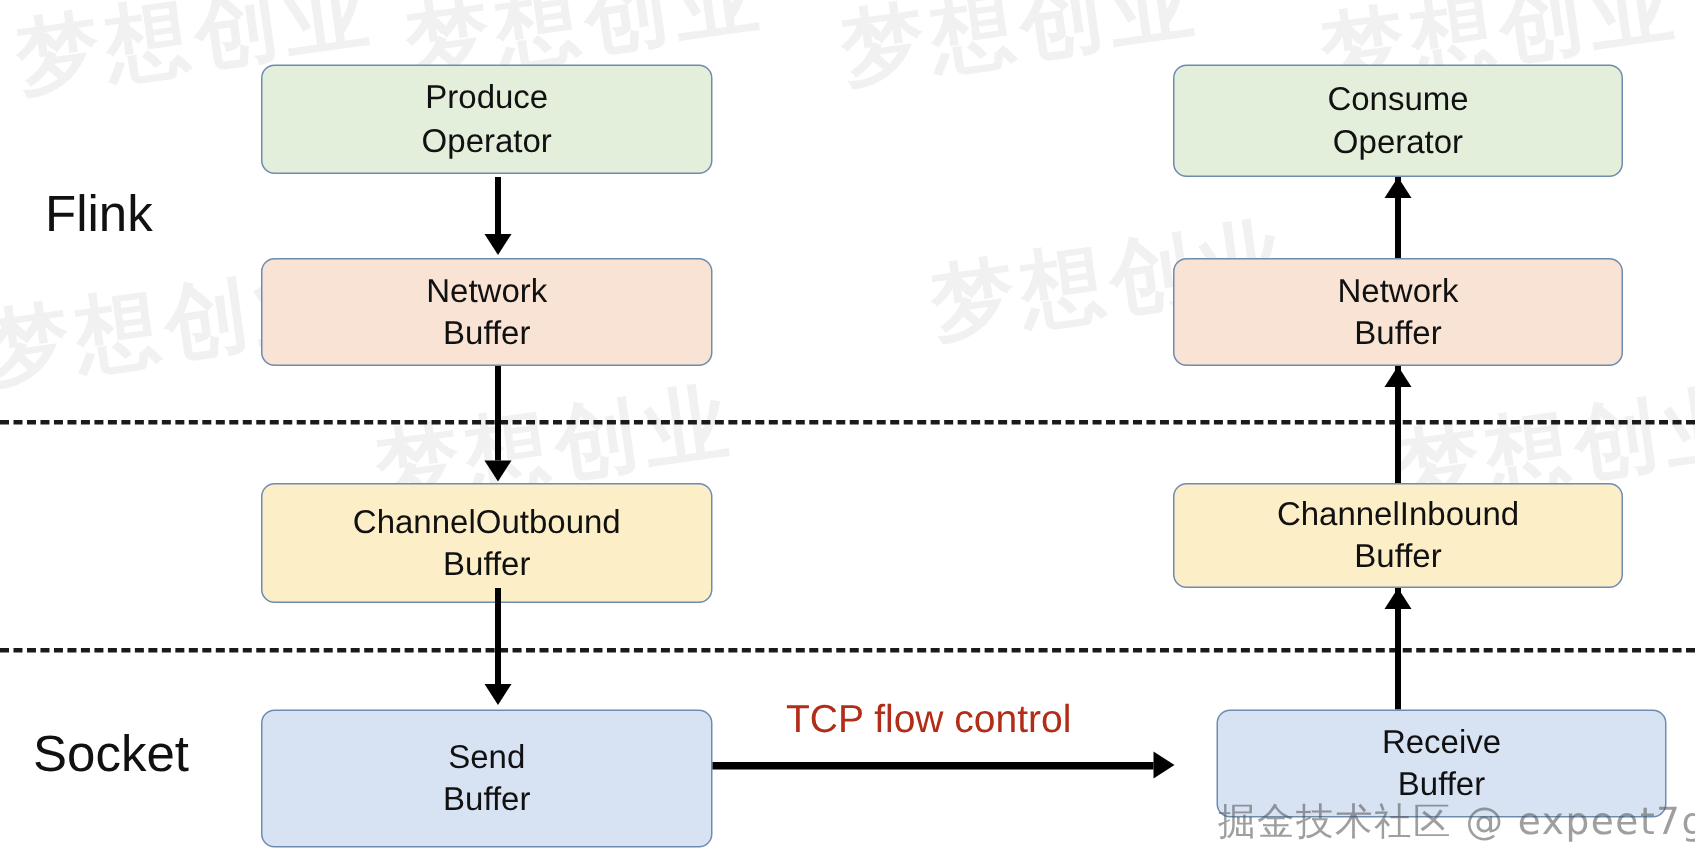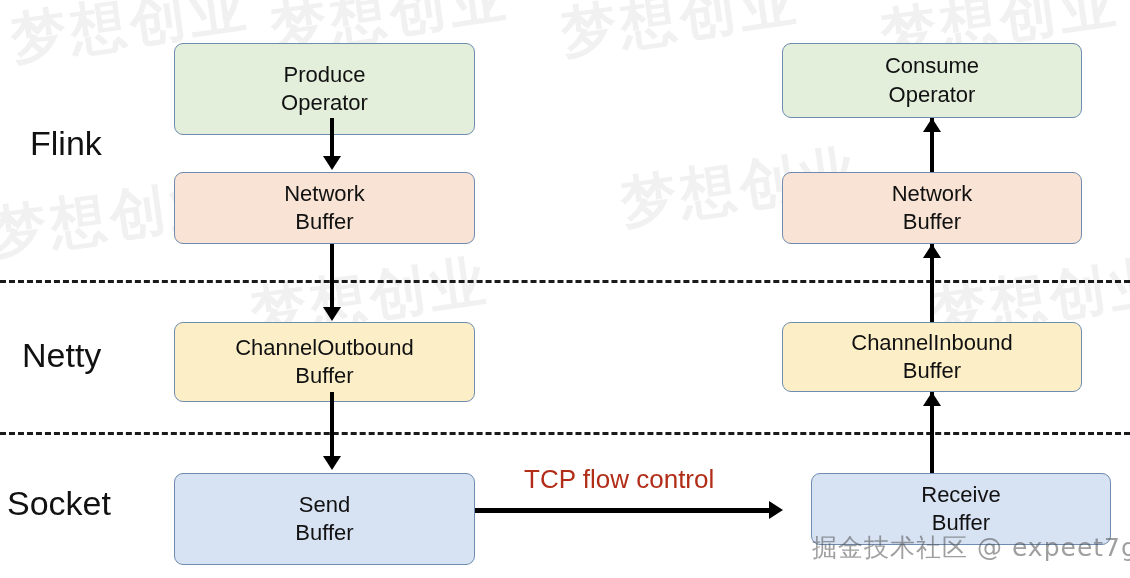--- a/index.html
+++ b/index.html
@@ -145,24 +145,23 @@
   <div class="bg-wm w4">梦想创业</div>
   <div class="bg-wm w5">梦想创业</div>
   <div class="bg-wm w6">梦想创业</div>
   <div class="bg-wm w7">梦想创业</div>
   <div class="bg-wm w8">梦想创业</div>
 
   <div class="divider" style="top:280px;"></div>
   <div class="divider" style="top:432px;"></div>
 
   <div class="layer-label" style="left:30px; top:124px;">Flink</div>
-  <div class="layer-label" style="left:22px; top:336px;">Netty</div>
-  <div class="layer-label" style="left:7px; top:484px;">Socket</div>
-
-  <div class="box green" style="left:174px; top:43px; width:301px; height:92px;">
+  <div class="layer-label" style="left:22px; top:484px;">Socket</div>
+
+  <div class="box green" style="left:174px; top:43px; width:301px; height:73px;">
     <span class="l1">Produce</span>
     <span class="l2">Operator</span>
   </div>
 
   <div class="v-arrow" style="left:330px; top:118px; height:38px;"></div>
   <div class="arrow-head-down" style="left:323px; top:156px;"></div>
 
   <div class="box peach" style="left:174px; top:172px; width:301px; height:72px;">
     <span class="l1">Network</span>
     <span class="l2">Buffer</span>

